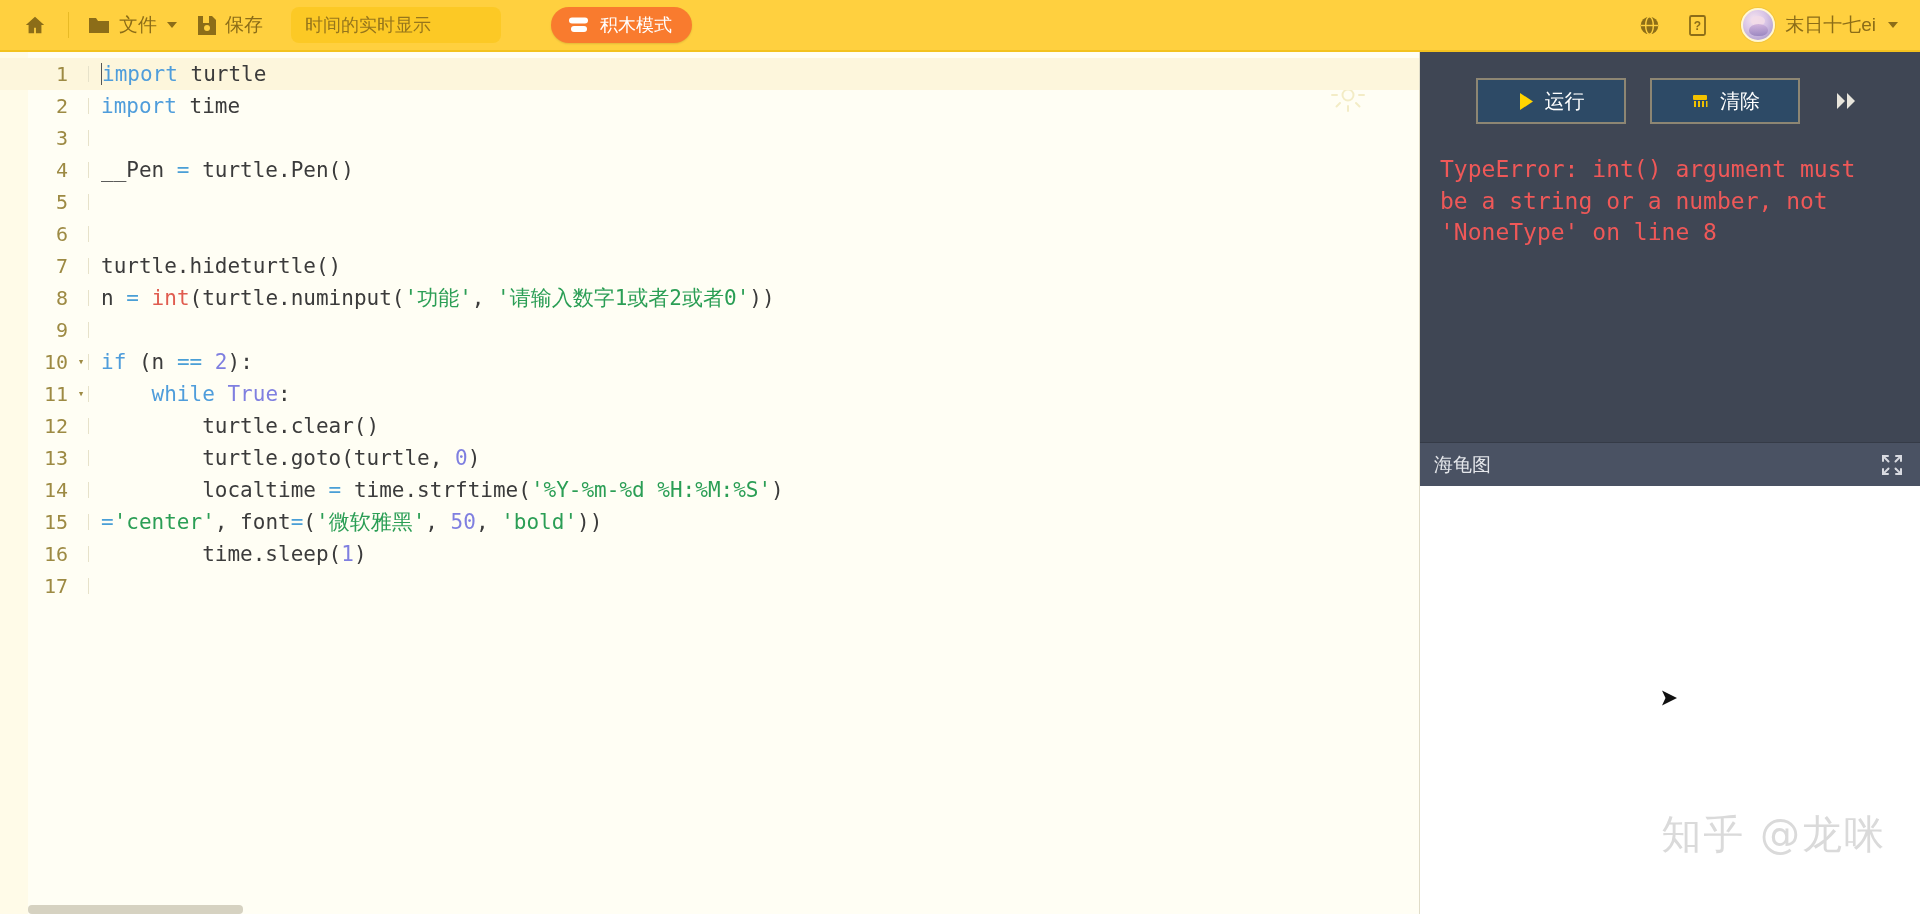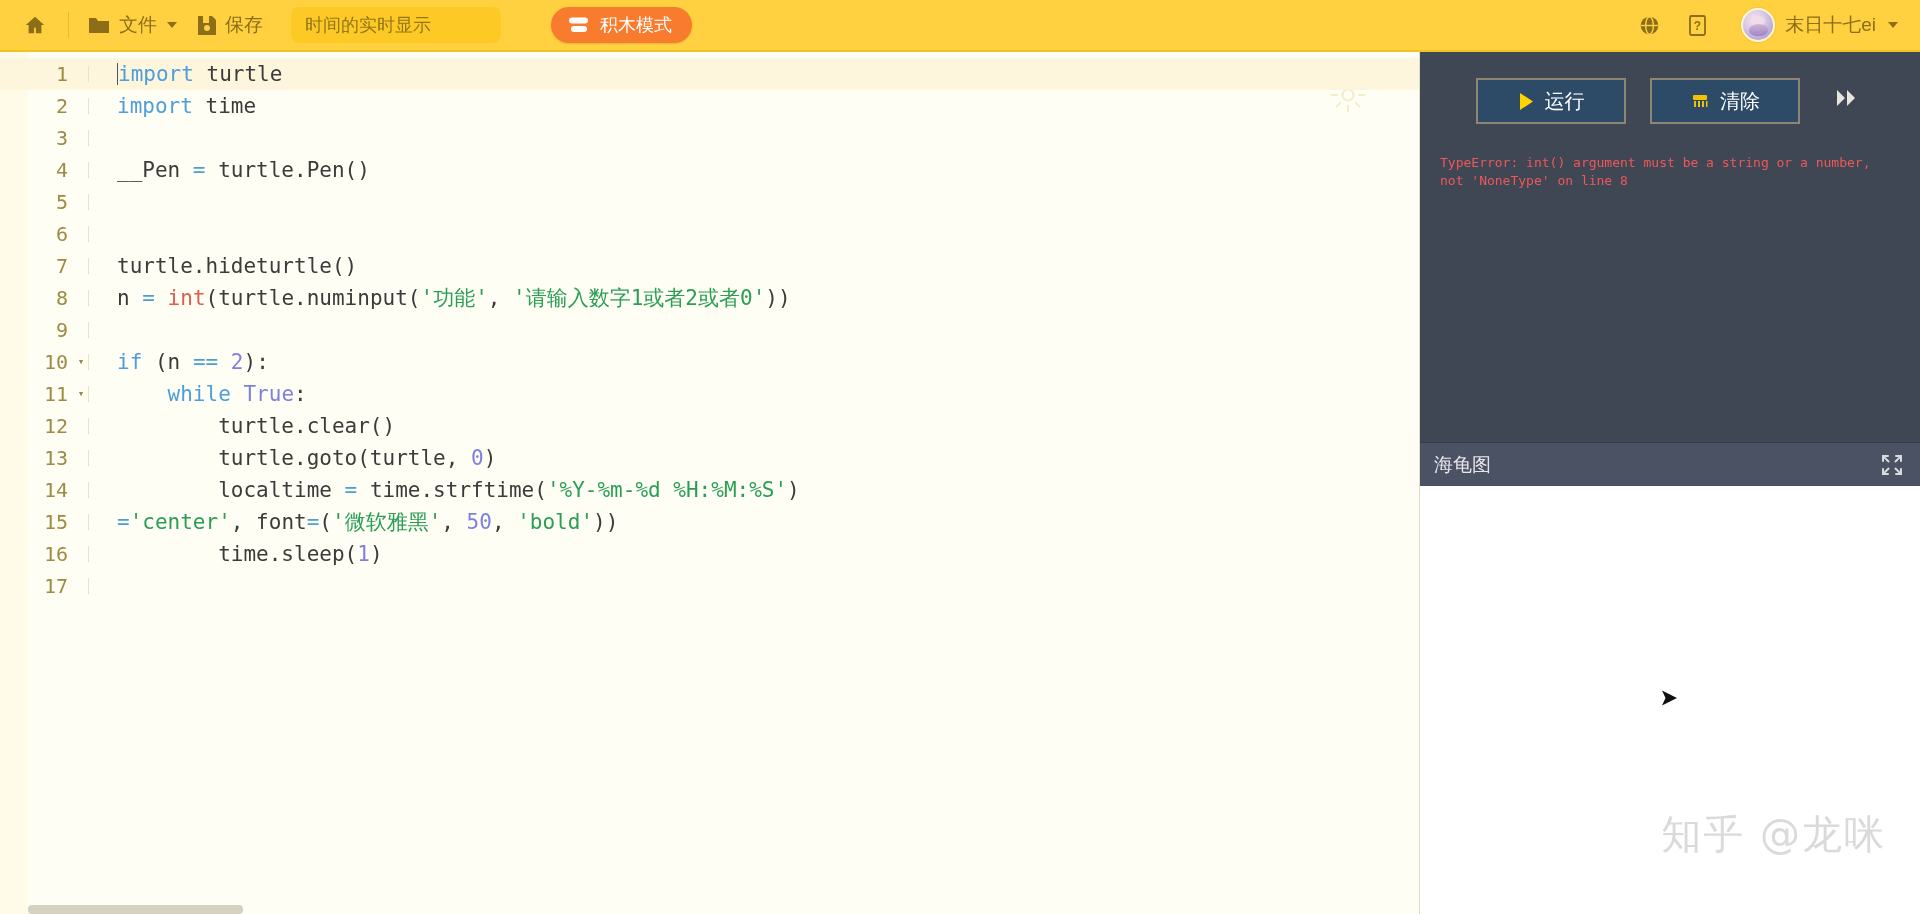--- a/index.html
+++ b/index.html
@@ -103,21 +103,21 @@
     color: #9d8a43; font-size: 20px; padding-right: 6px;
     font-family: "DejaVu Sans Mono", "Liberation Mono", monospace;
     user-select: none;
   }
   .fold {
     width: 14px; flex: 0 0 14px; text-align: center;
     color: #9d8a43; font-size: 11px; line-height: 32px; user-select: none;
   }
   .ln-code {
     flex: 1; white-space: pre; color: #3b3b3b;
-    padding-left: 28px; border-left: 1px solid #e7e2ca;
+    padding-left: 12px; border-left: 1px solid #e7e2ca;
     height: 16px; display: flex; align-items: center;
   }
   .kw  { color: #4f9ddb; }   
   .kw2 { color: #7f7fe0; }   
   .bi  { color: #e05c4f; }   
   .str { color: #2b9e55; }   
   .op  { color: #4a9fd6; }   
   .num { color: #7f7fe0; }
   .cursor-bar {
     display: inline-block; width: 1px; height: 22px;
@@ -133,34 +133,34 @@
 
   
   .rpanel {
     flex: 0 0 500px; width: 500px; display: flex; flex-direction: column;
     background: #3f4654;
   }
   .console {
     flex: 0 0 390px; height: 390px; background: #3f4654;
     padding: 26px 18px 10px 18px; position: relative;
   }
-  .btn-row { display: flex; gap: 24px; padding-left: 38px; }
+  .btn-row { display: flex; align-items: center; gap: 24px; padding-left: 38px; }
   .rbtn {
     display: flex; align-items: center; justify-content: center; gap: 10px;
     width: 150px; height: 46px;
     background: #2d4a66; border: 2px solid #8d8673;
     color: #fff; font-size: 20px; cursor: pointer;
   }
   .collapse-btn {
     margin-left: 6px; width: 34px; height: 40px; cursor: pointer;
     display: flex; align-items: center; justify-content: center;
   }
   .err-msg {
     margin-top: 30px; padding: 0 6px 0 2px;
-    color: #ef5858; font-size: 13px; line-height: 1.38;
+    color: #ef5858; font-size: 23px; line-height: 1.38;
     font-family: "DejaVu Sans Mono", "Liberation Mono", monospace;
     white-space: pre-wrap; word-break: break-word;
   }
   .turtle-head {
     flex: 0 0 44px; height: 44px; background: #4a5263;
     display: flex; align-items: center; padding: 0 14px;
     border-top: 1px solid #353b47;
   }
   .turtle-title { color: #e4e6ea; font-size: 19px; }
   .expand-btn {

